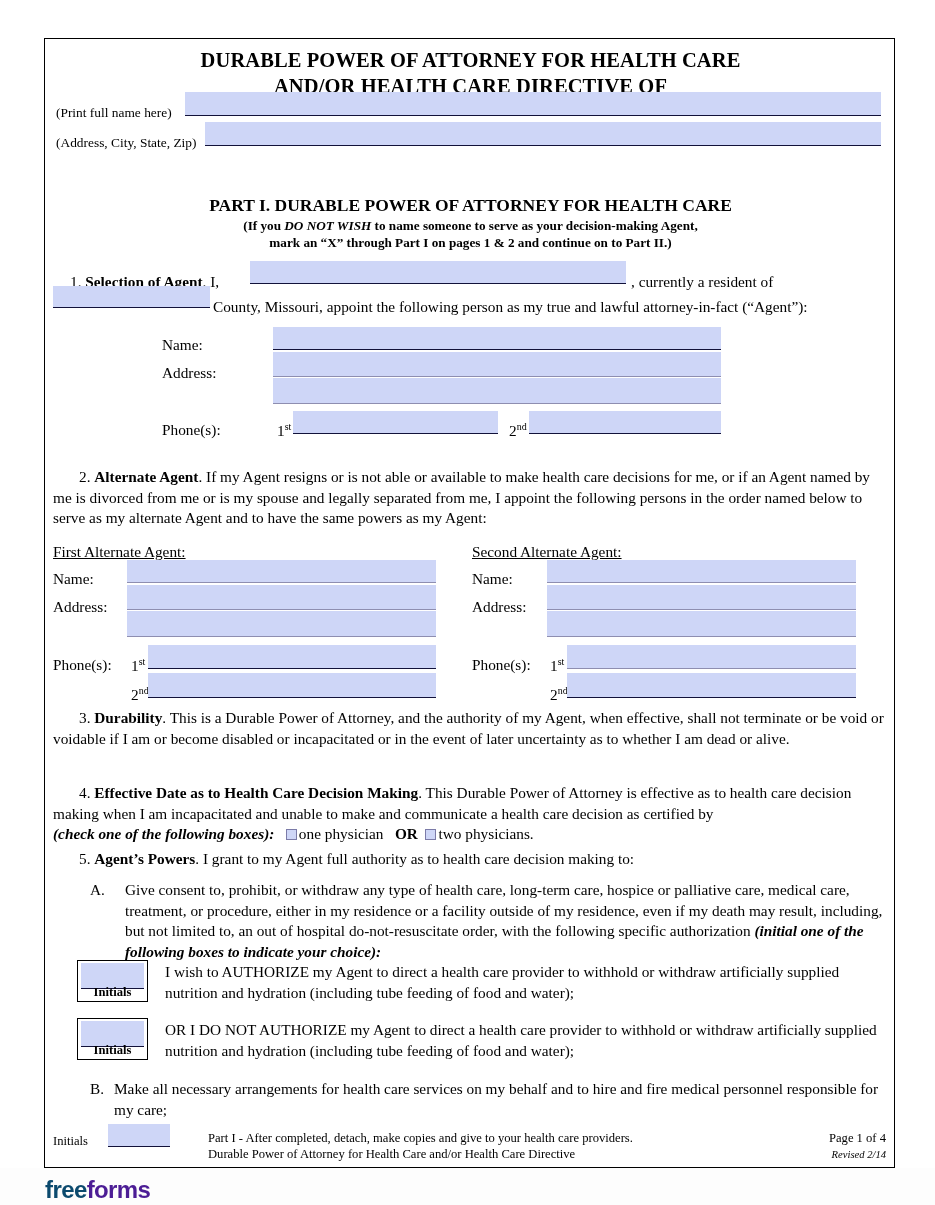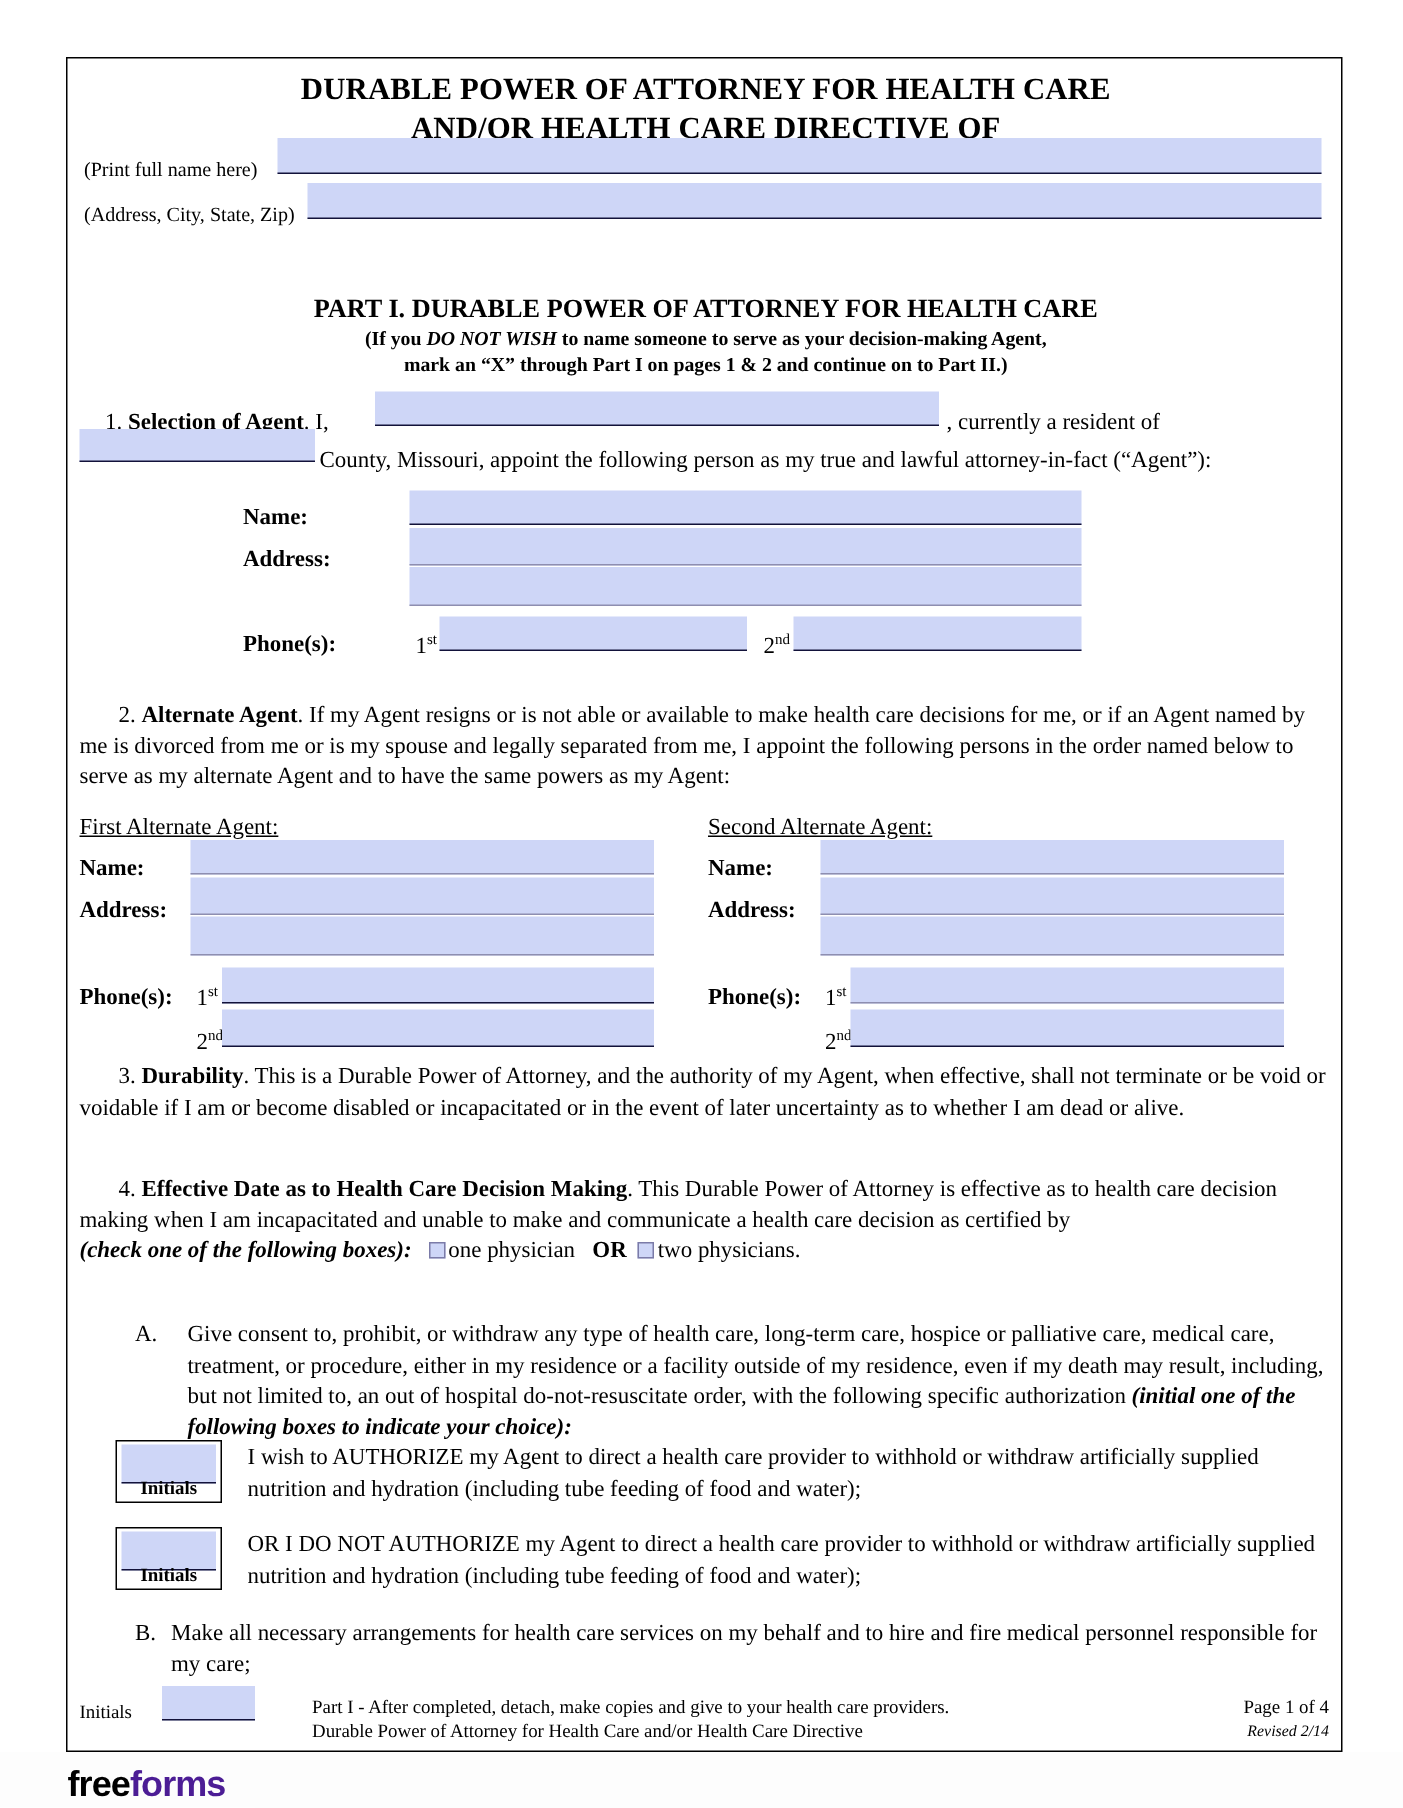--- a/index.html
+++ b/index.html
@@ -62,21 +62,21 @@
   }
   .para b { font-weight: bold; }
   .bi { font-weight: bold; font-style: italic; }
   .small-label {
     font-size: 13.4px;
     line-height: 16px;
     white-space: nowrap;
   }
   .fieldlabel {
     font-size: 15.3px;
-    font-weight: bold;
+    font-weight: normal;
     white-space: nowrap;
   }
   .ul-head {
     font-size: 15.3px;
     font-weight: normal;
     text-decoration: underline;
     white-space: nowrap;
   }
   .sup {
     font-size: 15.3px;
@@ -158,21 +158,21 @@
   }
   #brand {
     position: absolute;
     left: 45px;
     top: 1176px;
     font-family: "Liberation Sans", sans-serif;
     font-size: 24px;
     font-weight: bold;
     letter-spacing: -0.6px;
   }
-  #brand .b1 { color: #000000; }
+  #brand .b1 { color: #0c4a6e; }
   #brand .b2 { color: #4c1d95; }
 </style>
 </head>
 <body>
 
 <div id="page-sheet">
 <div id="sheet-inner">
 
   <div class="abs doc-title" style="left:0; top:8px; width:851px;">DURABLE POWER OF ATTORNEY FOR HEALTH CARE</div>
   <div class="abs doc-title" style="left:0; top:34px; width:851px;">AND/OR HEALTH CARE DIRECTIVE OF</div>
@@ -266,20 +266,24 @@
   <div class="abs para" style="left:8px; top:744px; width:836px; text-indent:26px;">
     <span>4.</span>
     <b>Effective Date as to Health Care Decision Making</b><span>.  This Durable Power of Attorney is effective as to health care decision making when I am incapacitated and unable to make and communicate a health care decision as certified by</span>
   </div>
   <div class="abs para" style="left:8px; top:785px;">
     <span class="bi">(check one of the following boxes):</span>
     &nbsp;&nbsp;<span class="cbx"></span><span>one physician</span>
     &nbsp;&nbsp;<b>OR</b>&nbsp;&nbsp;<span class="cbx"></span><span>two physicians.</span>
   </div>
 
+  <div class="abs para" style="left:8px; top:810px; width:836px; text-indent:26px;">
+    <span>5.</span>
+    <b>Agent’s Powers</b><span>.  I grant to my Agent full authority as to health care decision making to:</span>
+  </div>
 
   <div class="abs para" style="left:45px; top:841px; width:15px;">A.</div>
   <div class="abs para" style="left:80px; top:841px; width:768px;">
     <span>Give consent to, prohibit, or withdraw any type of health care, long-term care, hospice or palliative care, medical care, treatment, or procedure, either in my residence or a facility outside of my residence, even if my death may result, including, but not limited to, an out of hospital do-not-resuscitate order, with the following specific authorization </span><span class="bi">(initial one of the following boxes to indicate your choice):</span>
   </div>
 
   <div class="initbox" style="left:32px; top:921px; width:71px; height:42px;">
     <div class="ifill"></div>
     <div class="ilab">Initials</div>
   </div>

